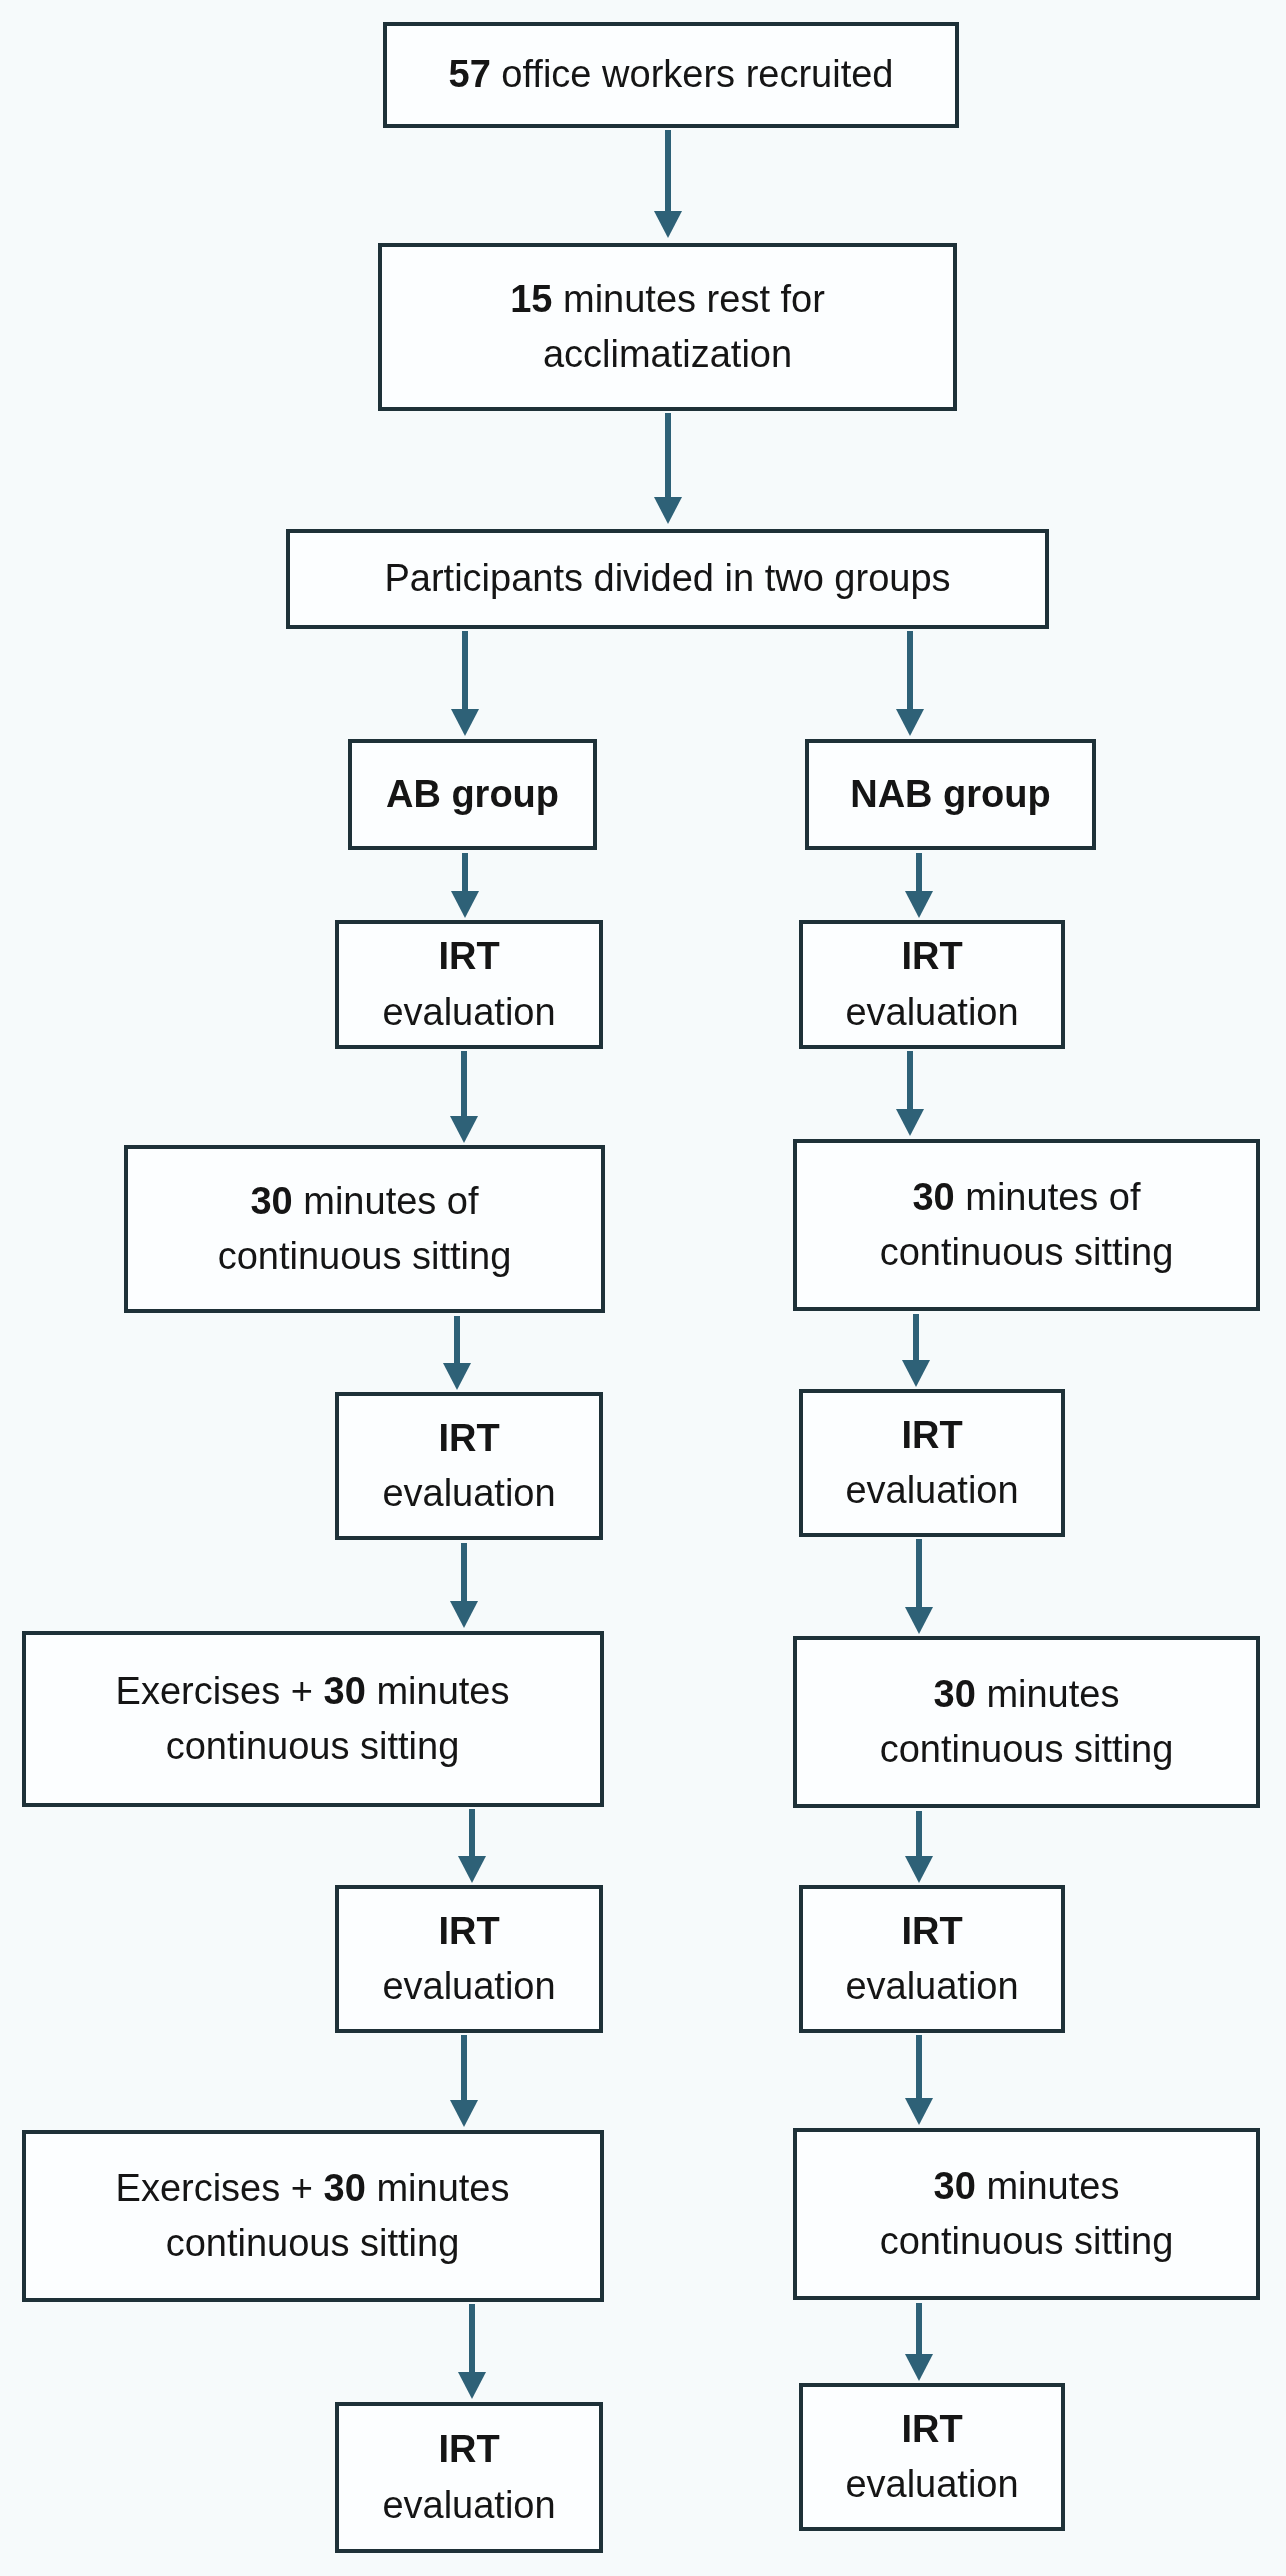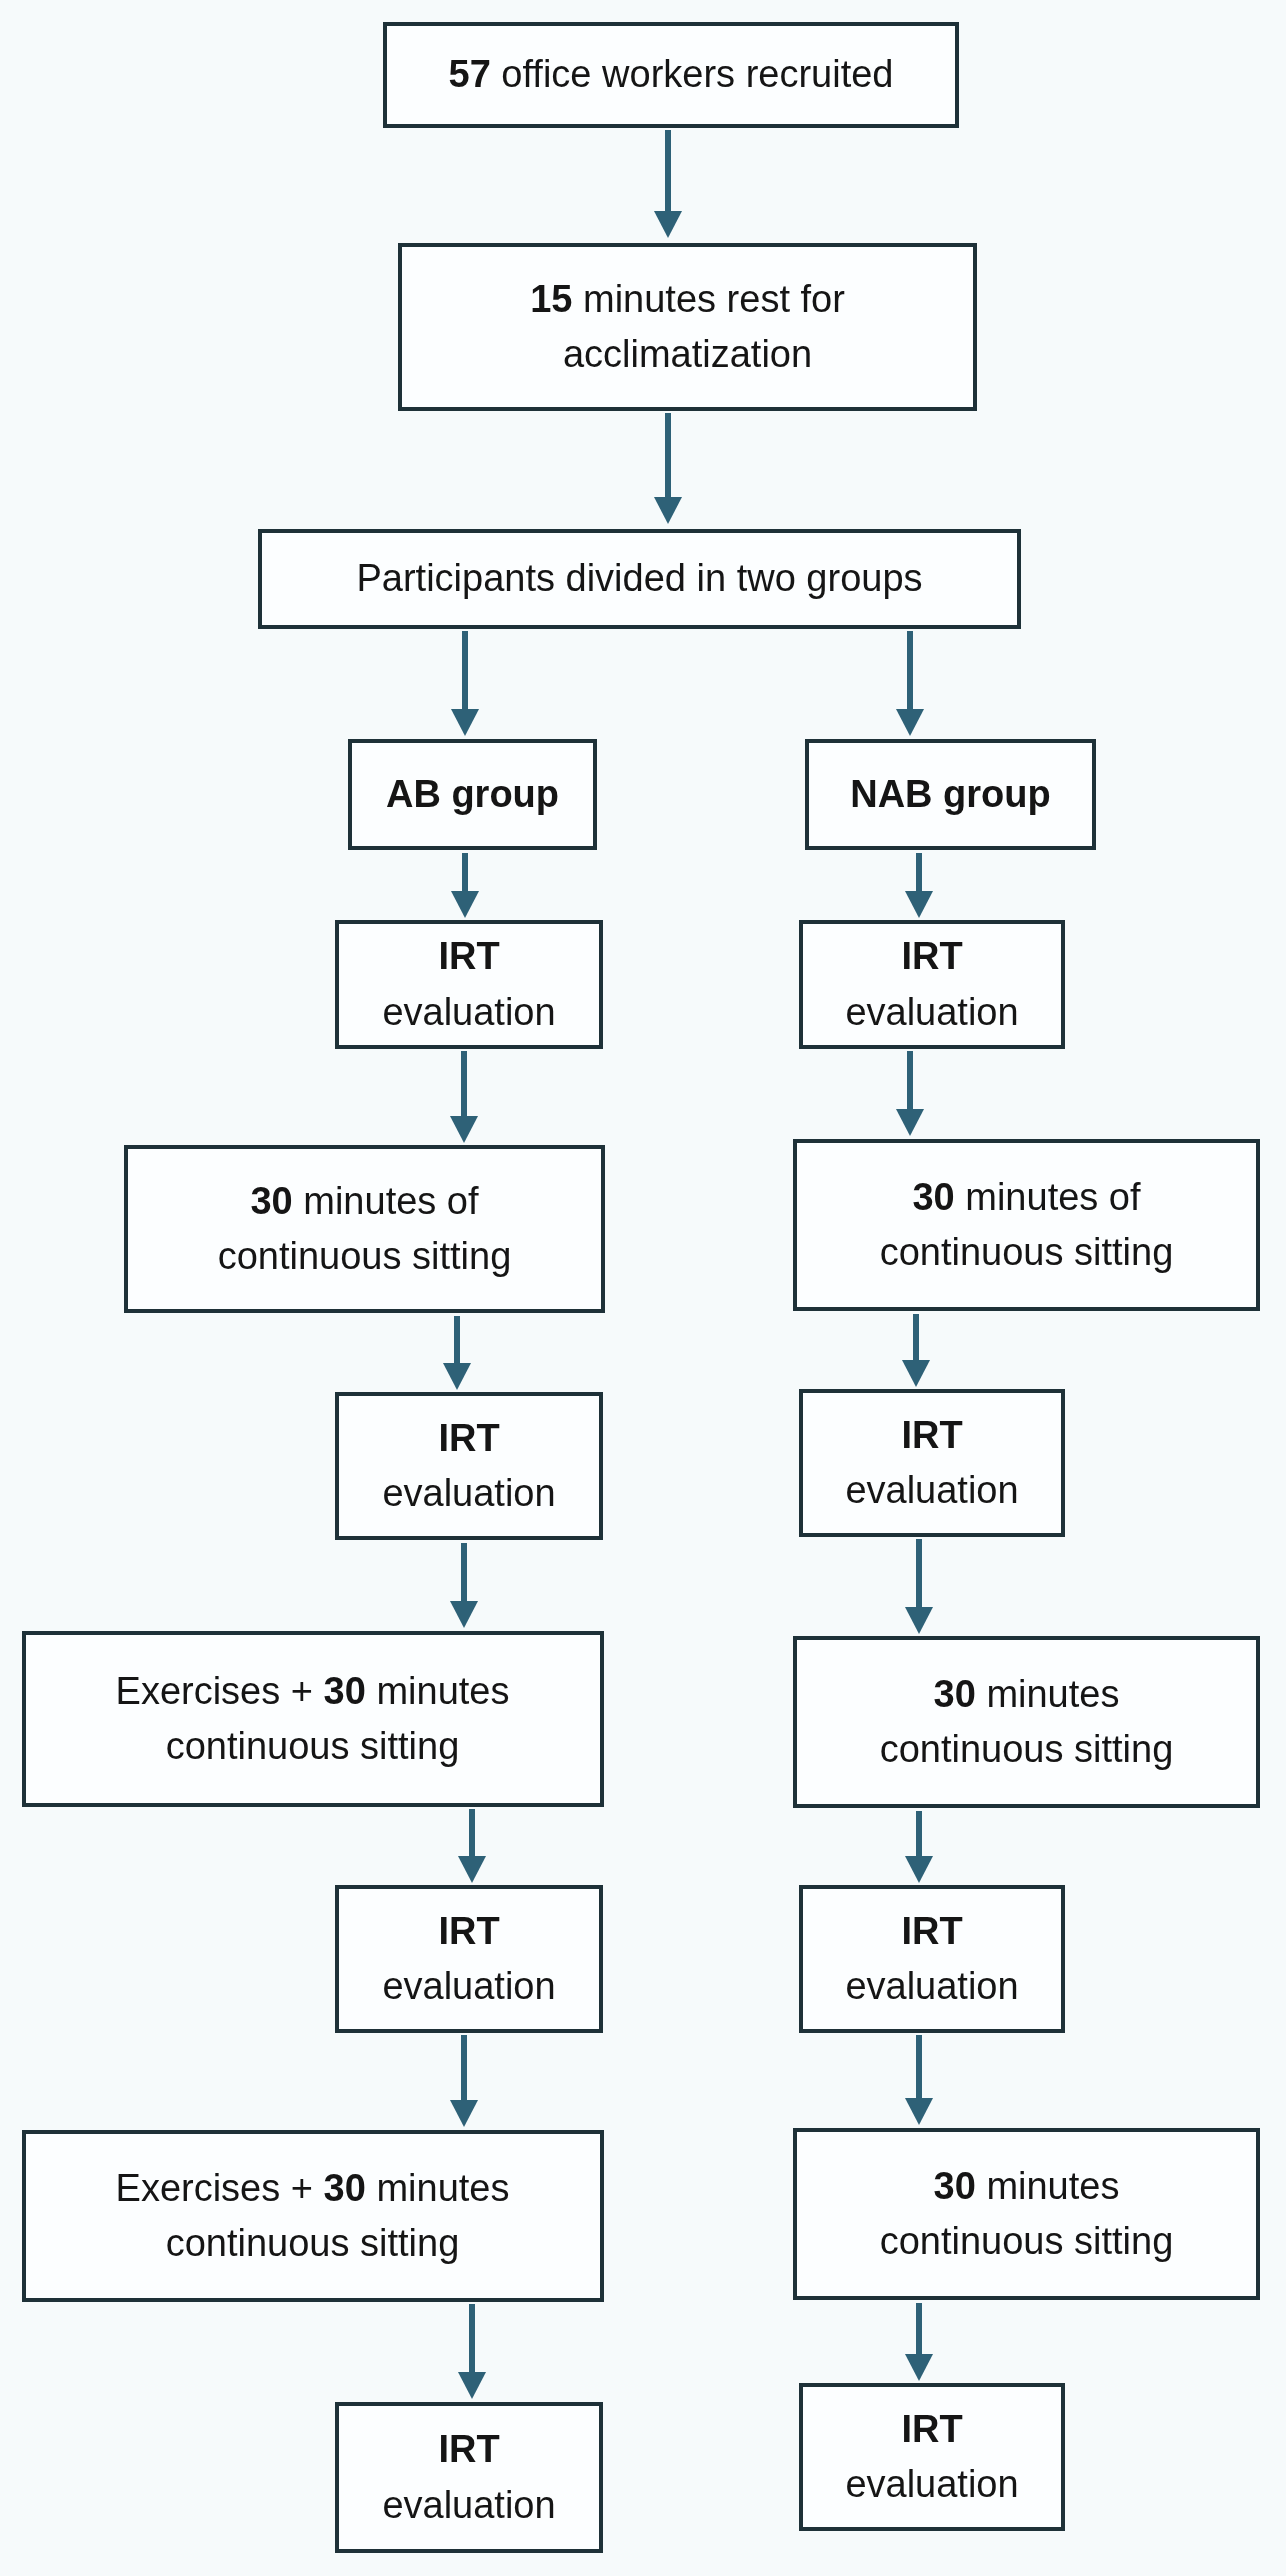--- a/index.html
+++ b/index.html
@@ -66,31 +66,31 @@
 
   <div class="box" style="left:383px;top:21.5px;width:576px;height:106px;">
     <div class="line"><span></span><b>57</b><span> office workers recruited</span></div>
   </div>
 
   <div class="arrow" style="left:654px;top:130px;height:108px;">
       <div class="shaft"></div>
       <div class="head"></div>
     </div>
 
-  <div class="box" style="left:398px;top:243px;width:579px;height:168px;">
+  <div class="box" style="left:378px;top:243px;width:579px;height:168px;">
     <div class="line"><span></span><b>15</b><span> minutes rest for</span></div>
     <div class="line"><span>acclimatization</span><b></b><span></span></div>
   </div>
 
   <div class="arrow" style="left:654px;top:413px;height:111px;">
       <div class="shaft"></div>
       <div class="head"></div>
     </div>
 
-  <div class="box" style="left:258px;top:529px;width:763px;height:100px;">
+  <div class="box" style="left:286px;top:529px;width:763px;height:100px;">
     <div class="line"><span>Participants divided in two groups</span><b></b><span></span></div>
   </div>
 
   <div class="arrow" style="left:451px;top:631px;height:105px;">
       <div class="shaft"></div>
       <div class="head"></div>
     </div>
   <div class="arrow" style="left:896px;top:631px;height:105px;">
       <div class="shaft"></div>
       <div class="head"></div>

